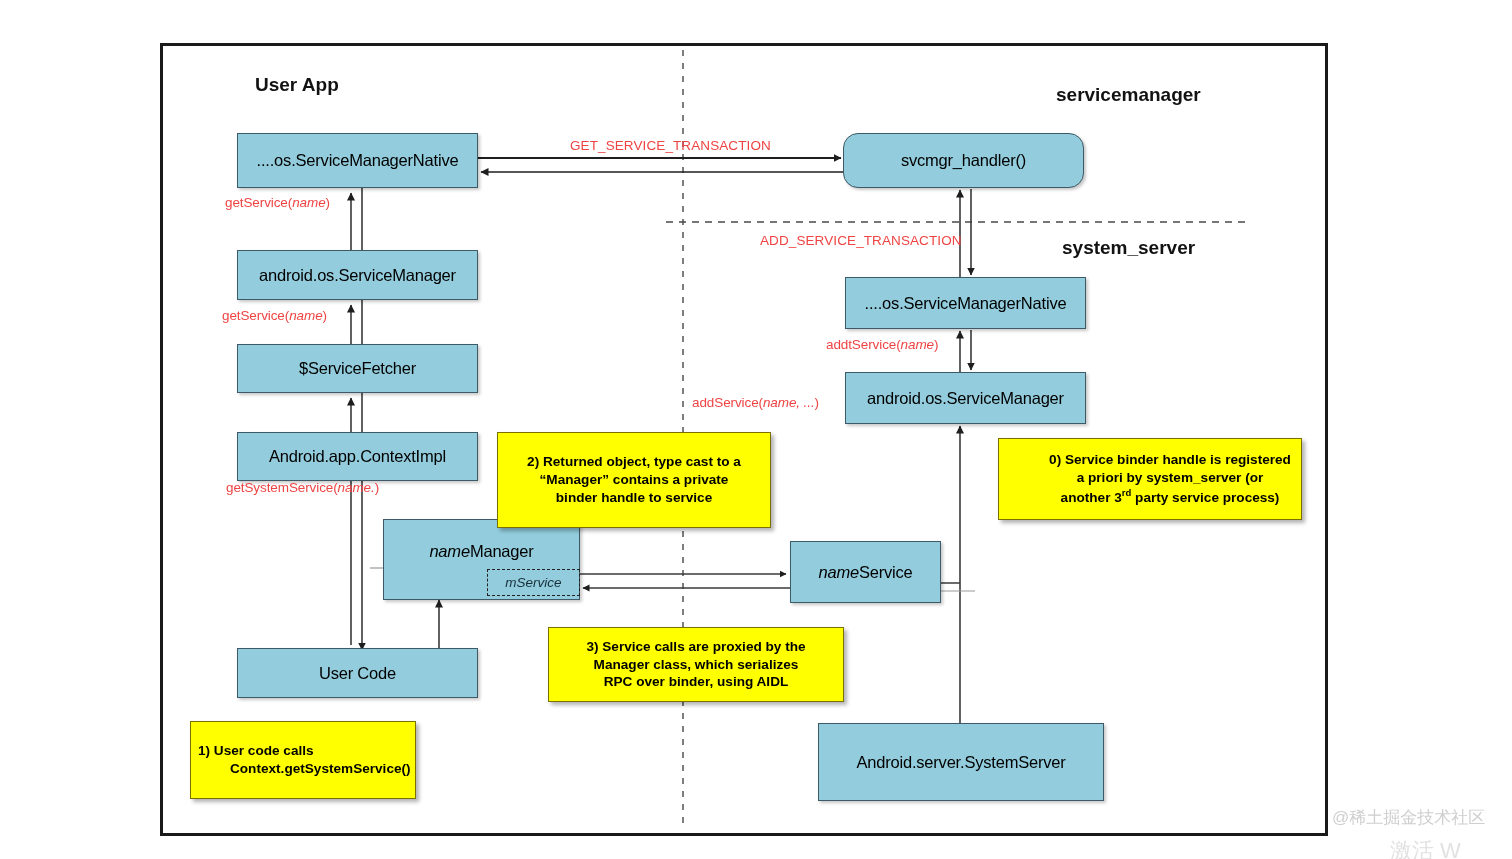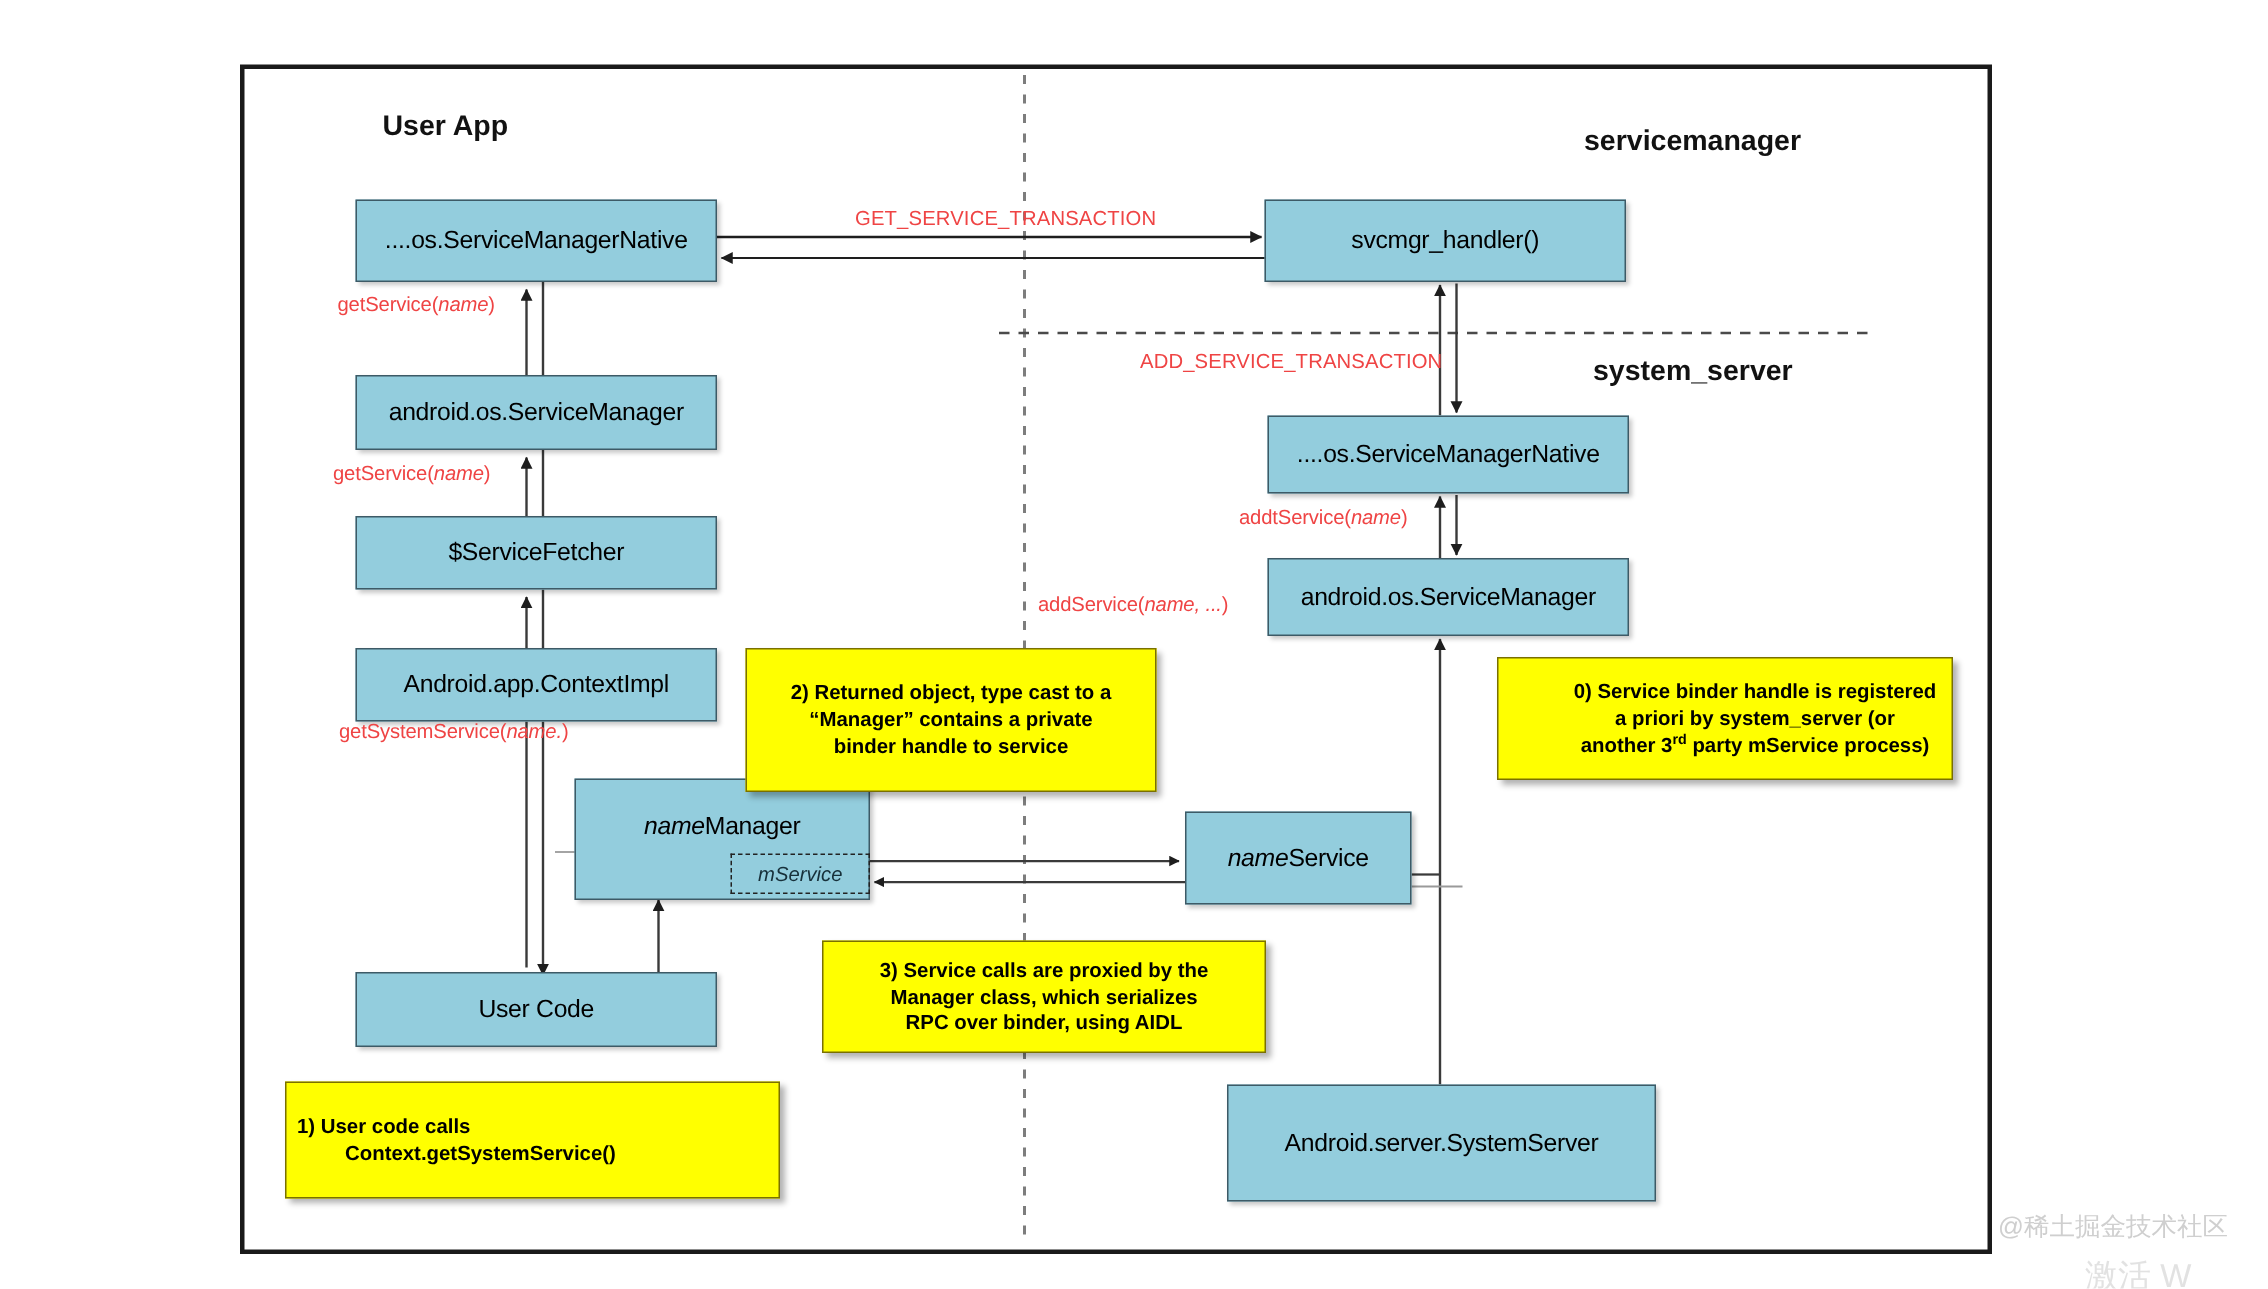--- a/index.html
+++ b/index.html
@@ -176,21 +176,21 @@
     <span class="ital">name</span>
       <span>Manager</span>
   </div>
 
   <div class="field-box" style="left:487px; top:569px; width:93px; height:27px;">
     <span>mService</span>
   </div>
 
   <div class="box" style="left:237px; top:648px; width:241px; height:50px;">User Code</div>
 
-  <div class="box" style="left:843px; top:133px; width:241px; height:55px;">svcmgr_handler()</div>
+  <div class="box" style="left:843px; top:133px; width:241px; height:55px;border-radius:15px;">svcmgr_handler()</div>
 
   <div class="box" style="left:845px; top:277px; width:241px; height:52px;">....os.ServiceManagerNative</div>
 
   <div class="box" style="left:845px; top:372px; width:241px; height:52px;">android.os.ServiceManager</div>
 
   <div class="box" style="left:790px; top:541px; width:151px; height:62px;">
     <span class="ital">name</span>
       <span>Service</span>
   </div>
 
@@ -217,25 +217,25 @@
   </div>
 
   <div class="edge-label" style="left:692px; top:395px;">
     <span>addService(</span><span class="ital">name, ...</span><span>)</span>
   </div>
 
   <div class="note" style="left:998px; top:438px; width:304px; height:82px;padding-left:47px;">
     <div>
       <div>0) Service  binder handle is registered</div>
       <div>a priori by system_server (or</div>
-      <div><span>another 3</span><sup style="font-size:0.7em">rd</sup><span> party mService process)</span></div>
-    </div>
-  </div>
-
-  <div class="note leftalign" style="left:190px; top:721px; width:330px; height:78px;">
+      <div><span>another 3</span><sup style="font-size:0.7em">rd</sup><span> party service process)</span></div>
+    </div>
+  </div>
+
+  <div class="note leftalign" style="left:190px; top:721px; width:226px; height:78px;">
     <div>
       <div>1)   User code calls</div>
       <div style="padding-left:32px">Context.getSystemService()</div>
     </div>
   </div>
 
   <div class="note" style="left:497px; top:432px; width:274px; height:96px;">
     <div>
       <div>2) Returned object, type cast  to a</div>
       <div>“Manager” contains   a private</div>

